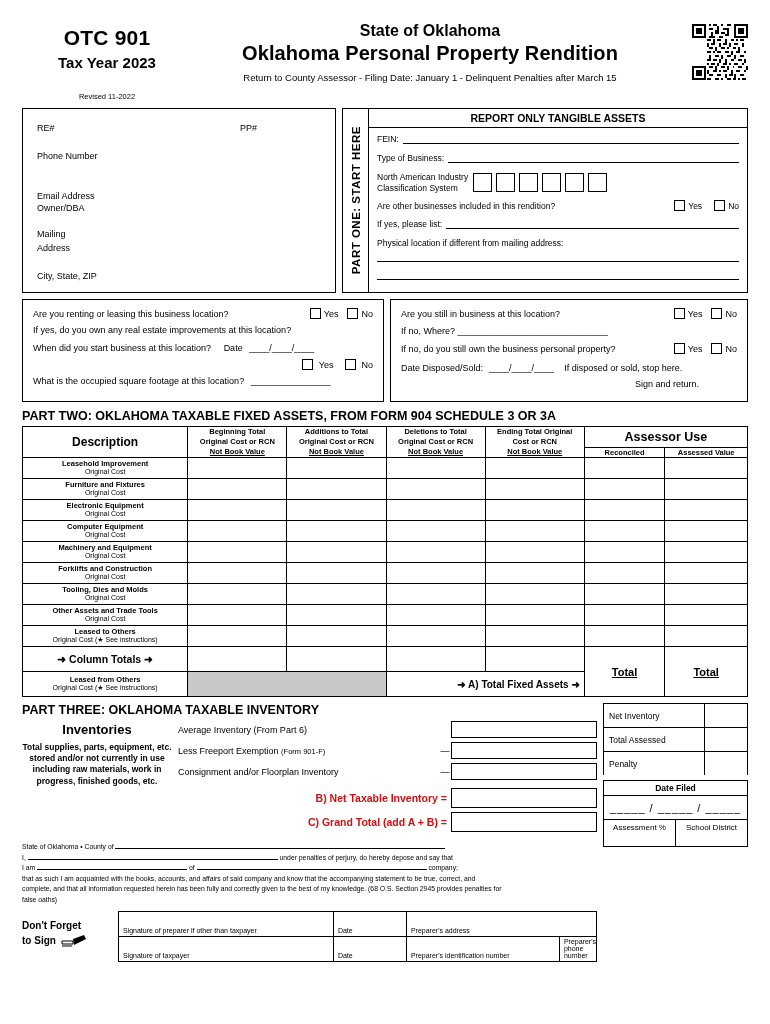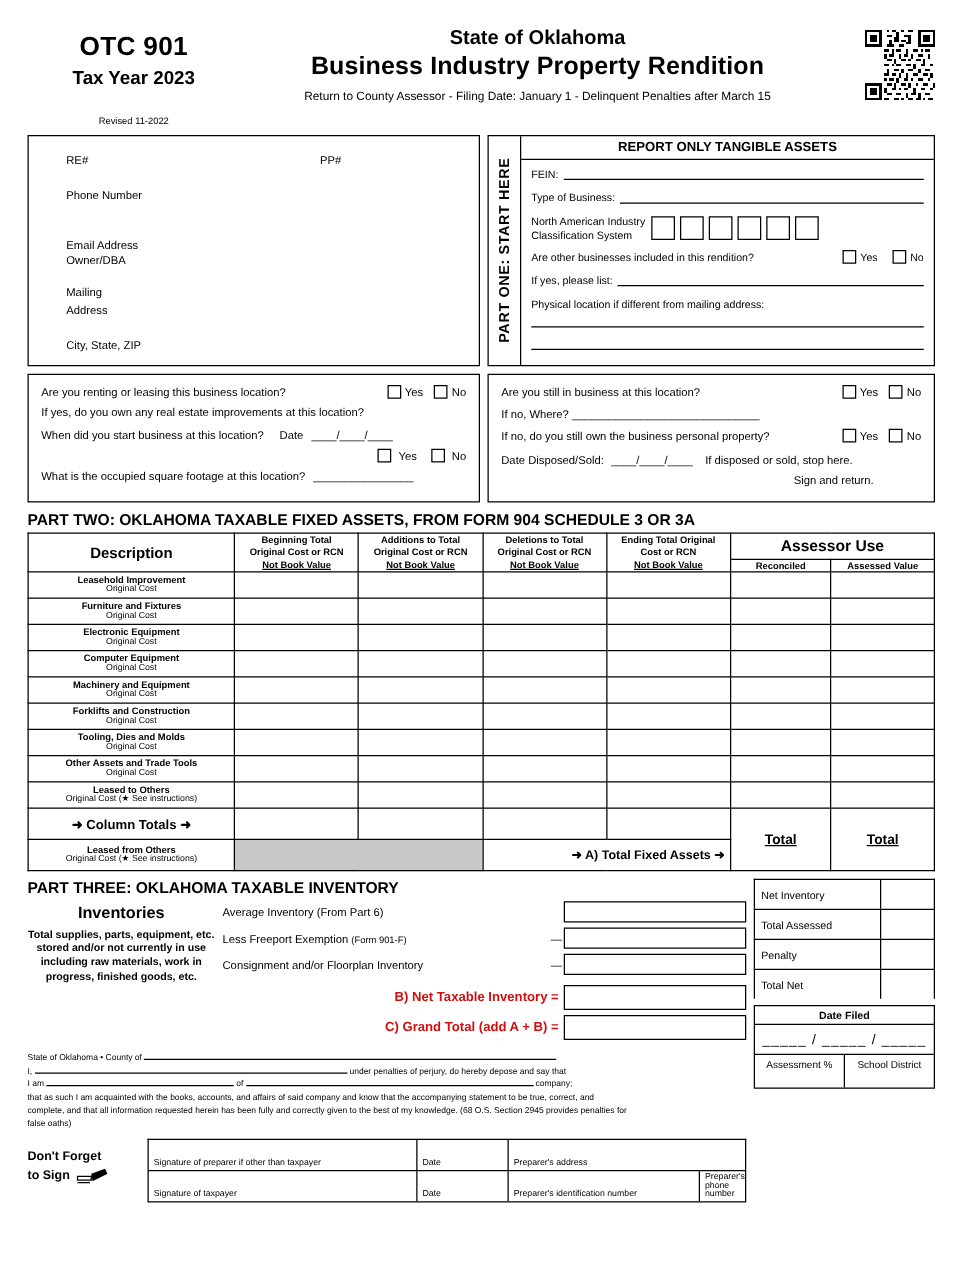--- a/index.html
+++ b/index.html
@@ -37,21 +37,21 @@
   .hdr-center { flex: 1; text-align: center; }
   .state-line { font-size: 16px; font-weight: bold; }
   .title-line { font-size: 20px; font-weight: bold; margin-top: 2px; letter-spacing: .1px;}
   .return-line { font-size: 9.5px; margin-top: 7px; }
   .hdr-right { width: 80px; display: flex; justify-content: flex-end; padding-top: 2px;}
   .qr { width: 56px; height: 56px; }
 
   
   .bx { border: 1.5px solid #000; box-sizing: border-box; }
   .row1 { display: flex; margin-top: 8px; height: 185px; }
-  .row1-left { width: 362px; position: relative; padding: 10px 28px; }
+  .row1-left { width: 314px; position: relative; padding: 10px 12px; }
   .row1-right { flex: 1; margin-left: 6px; display: flex; }
   .left-fields { position: relative; height: 100%; }
   .lf { position: absolute; font-size: 9px; }
 
   .part-one-tab {
     width: 26px;
     border-right: 1.5px solid #000;
     display: flex;
     align-items: center;
     justify-content: center;
@@ -156,21 +156,21 @@
 <div class="page">
 
   <div class="header">
     <div class="hdr-left">
       <div class="otc-num">OTC 901</div>
       <div class="tax-year">Tax Year 2023</div>
       <div class="revised">Revised 11-2022</div>
     </div>
     <div class="hdr-center">
       <div class="state-line">State of Oklahoma</div>
-      <div class="title-line">Business Industry Property Rendition</div>
+      <div class="title-line">Oklahoma Personal Property Rendition</div>
       <div class="return-line">Return to County Assessor - Filing Date: January 1 - Delinquent Penalties after March 15</div>
     </div>
     <div class="hdr-right">
       <svg class="qr" viewBox="0 0 29 29" shape-rendering="crispEdges">
         <rect width="29" height="29" fill="#fff"></rect>
         <g fill="#000">
           <rect x="0" y="0" width="7" height="1"></rect>
             <rect x="0" y="0" width="1" height="7"></rect>
           <rect x="6" y="0" width="1" height="7"></rect>
             <rect x="0" y="6" width="7" height="1"></rect>
@@ -666,24 +666,20 @@
         <span class="ar-val"></span>
       </div>
       <div class="ar">
         <span class="ar-label">Total Assessed</span>
         <span class="ar-val"></span>
       </div>
       <div class="ar">
         <span class="ar-label">Penalty</span>
         <span class="ar-val"></span>
       </div>
-      <div class="ar">
-        <span class="ar-label">Total Net</span>
-        <span class="ar-val"></span>
-      </div>
 
       <div class="datefiled">
         <div class="df-head">Date Filed</div>
         <div class="df-body">_____ / _____ / _____</div>
         <div class="df-split">
           <div class="df-cell">Assessment %</div>
           <div class="df-cell">School District</div>
         </div>
       </div>
     </div>

